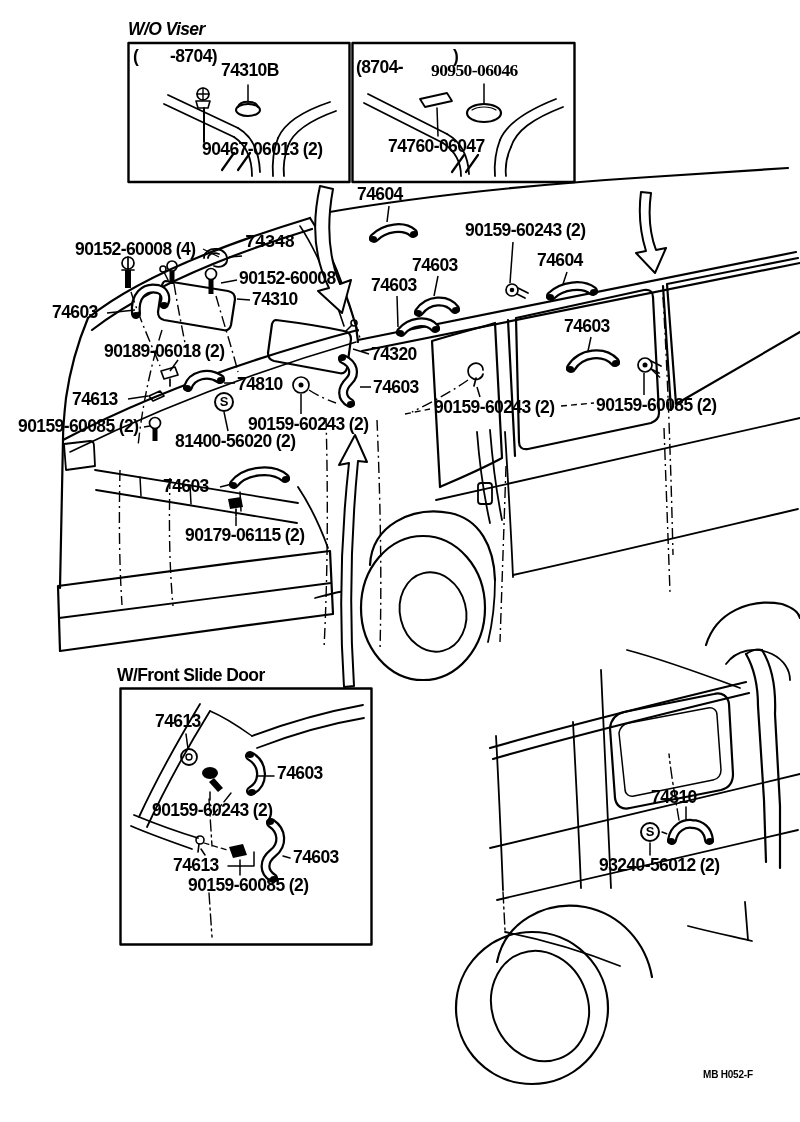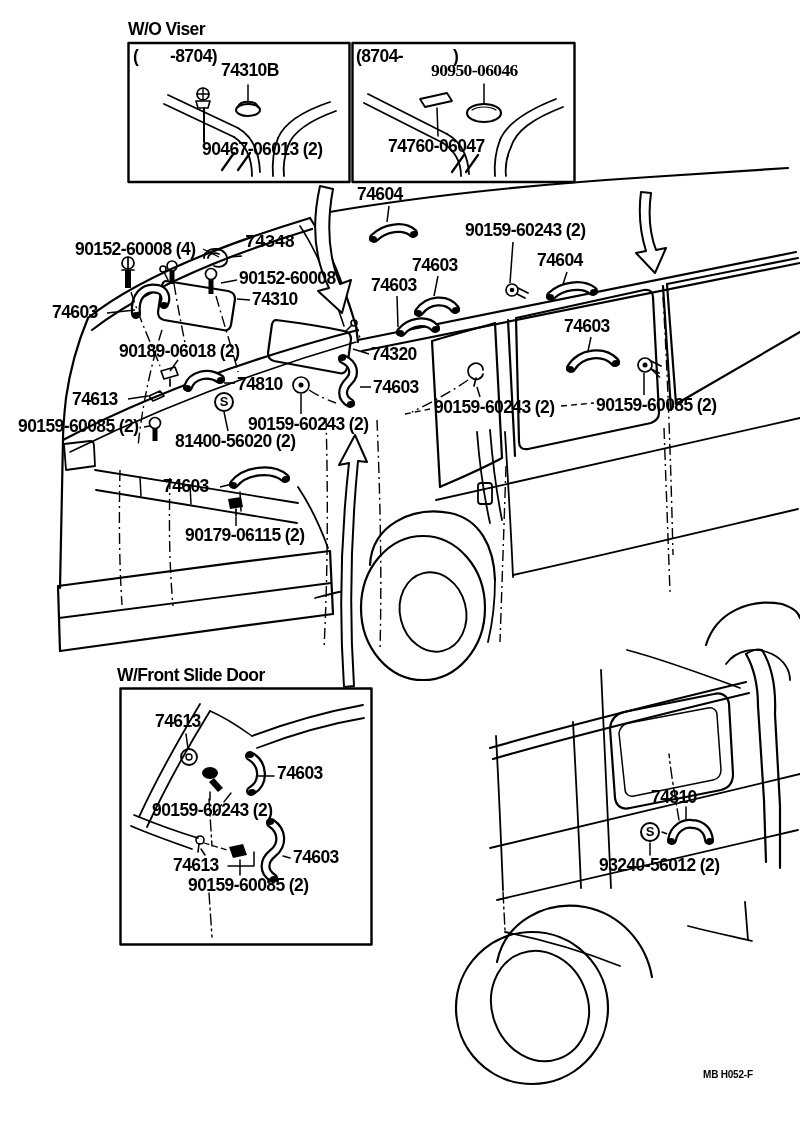--- a/index.html
+++ b/index.html
@@ -390,41 +390,41 @@
     <g stroke-width="1.5">
       <path d="M686,807 L686,820"></path>
       <path d="M650,843 L650,855"></path>
     </g>
     <path d="M662,832 L670,835" stroke-width="1.4" stroke-dasharray="5 4"></path>
     <path d="M679,820 C675,796 671,774 669,754" stroke-width="1.4" stroke-dasharray="11 4 2 4"></path>
   </g>
 </svg>
 
 <div id="label-layer">
-      <div class="lbl title" style="left: 128px; top: 21px;">W/O Viser</div>
+      <div class="lbl title" style="left: 128px; top: 21px; font-style: italic;">W/O Viser</div>
       <div class="lbl part" style="left: 133px; top: 48px;">(</div>
       <div class="lbl part" style="left: 170px; top: 48px;">-8704)</div>
       <div class="lbl part" style="left: 221px; top: 62px;">74310B</div>
       <div class="lbl part" style="left: 154px; top: 141px; margin-left: 48px;">90467-06013 (2)</div>
-      <div class="lbl part" style="left: 356px; top: 48px;">(8704-</div>
+      <div class="lbl part" style="left: 356px; top: 59px;">(8704-</div>
       <div class="lbl part" style="left: 453px; top: 48px;">)</div>
       <div class="lbl part" style="left: 431px; top: 62px; font-family: Liberation Serif, serif;">90950-06046</div>
       <div class="lbl part" style="left: 388px; top: 138px;">74760-06047</div>
       <div class="lbl part" style="left: 357px; top: 186px;">74604</div>
       <div class="lbl part" style="left: 465px; top: 222px;">90159-60243 (2)</div>
       <div class="lbl part" style="left: 537px; top: 252px;">74604</div>
       <div class="lbl part" style="left: 412px; top: 257px;">74603</div>
       <div class="lbl part" style="left: 371px; top: 277px;">74603</div>
       <div class="lbl part" style="left: 75px; top: 241px;">90152-60008 (4)</div>
       <div class="lbl part" style="left: 245px; top: 234px; font-family: Liberation Mono, monospace;">74348</div>
       <div class="lbl part" style="left: 239px; top: 270px;">90152-60008</div>
       <div class="lbl part" style="left: 252px; top: 291px;">74310</div>
       <div class="lbl part" style="left: 52px; top: 304px;">74603</div>
       <div class="lbl part" style="left: 564px; top: 318px;">74603</div>
-      <div class="lbl part" style="left: 119px; top: 343px; text-align: center;">90189-06018 (2)</div>
+      <div class="lbl part" style="left: 104px; top: 343px; text-align: center;">90189-06018 (2)</div>
       <div class="lbl part" style="left: 371px; top: 346px;">74320</div>
       <div class="lbl part" style="left: 237px; top: 376px;">74810</div>
       <div class="lbl part" style="left: 373px; top: 379px;">74603</div>
       <div class="lbl part" style="left: 72px; top: 391px;">74613</div>
       <div class="lbl part" style="left: 434px; top: 399px;">90159-60243 (2)</div>
       <div class="lbl part" style="left: 596px; top: 397px;">90159-60085 (2)</div>
       <div class="lbl part" style="left: 18px; top: 418px;">90159-60085 (2)</div>
       <div class="lbl part" style="left: 248px; top: 416px;">90159-60243 (2)</div>
       <div class="lbl part" style="left: 175px; top: 433px;">81400-56020 (2)</div>
       <div class="lbl smark" style="left: 214px; top: 392px;">S</div>

